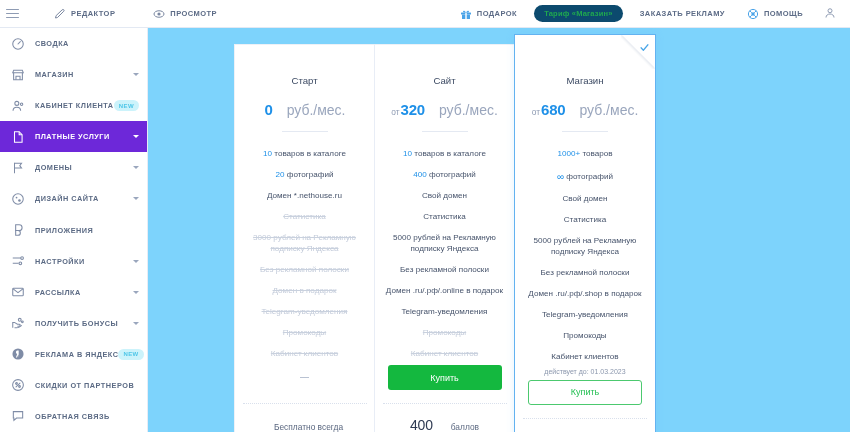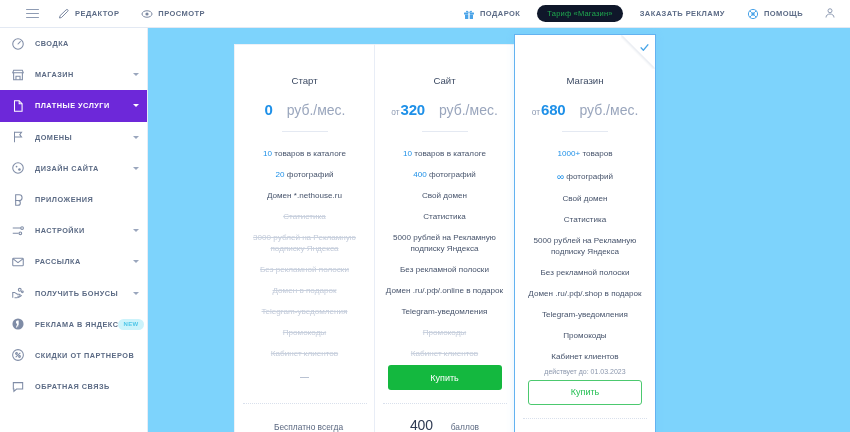--- a/index.html
+++ b/index.html
@@ -12,36 +12,36 @@
   .app { position: relative; width: 850px; height: 432px; display: flex; flex-direction: column; }
 
   
   .topbar {
     height: 28px; min-height: 28px;
     background: #ffffff;
     display: flex; align-items: center;
     border-bottom: 1px solid #e3e9f3;
     position: relative; z-index: 30;
   }
-  .tb-left { display: flex; align-items: center; gap: 0px; padding-left: 24px; }
+  .tb-left { display: flex; align-items: center; gap: 16px; padding-left: 4px; }
   .tb-right { display: flex; align-items: center; margin-left: auto; padding-right: 8px; gap: 0px; }
   .tb-item {
     display: flex; align-items: center; gap: 5px;
     padding: 0 11px; height: 28px;
     font-size: 7.5px; letter-spacing: .45px;
     color: #5c6b86; text-transform: uppercase; font-weight: 600;
     cursor: pointer; white-space: nowrap;
   }
   .burger { display: flex; flex-direction: column; gap: 2.5px; padding: 0 8px 0 2px; cursor: pointer; }
   .burger span { display: block; width: 13px; height: 1.6px; background: #8e9bb3; border-radius: 1px; }
   .ic { width: 12px; height: 12px; display: inline-block; flex: 0 0 auto; }
   .ic svg { display: block; width: 100%; height: 100%; }
   .tariff-badge {
-    background: #0f172a; color: #1fa84f;
-    font-size: 7.5px; font-weight: 400; letter-spacing: .2px;
+    background: #0c4a6e; color: #1fa84f;
+    font-size: 7.5px; font-weight: 700; letter-spacing: .2px;
     padding: 4px 10px; border-radius: 10px; margin: 0 6px;
     white-space: nowrap; cursor: pointer;
   }
   .avatar-btn { padding: 0 6px 0 10px; cursor: pointer; }
 
   
   .body-row { display: flex; flex: 1; min-height: 0; }
 
   
   .sidebar {
@@ -265,20 +265,31 @@
         <div class="nav-item">
           <span class="nic">
             <svg viewBox="0 0 24 24" fill="none" stroke="currentColor" stroke-width="1.8">
               <path d="M3 8h18l-1.6-4H4.6Z"></path>
               <path d="M4.5 8v12h15V8"></path>
               <path d="M8.5 20v-6h7v6"></path>
             </svg>
           </span>
           <span class="nlabel">МАГАЗИН</span>
           <span class="caret"></span>
+        </div>
+        <div class="nav-item">
+          <span class="nic">
+            <svg viewBox="0 0 24 24" fill="none" stroke="currentColor" stroke-width="1.8">
+              <circle cx="10" cy="7.5" r="3.4"></circle>
+              <path d="M3.5 20c0-3.8 2.9-6 6.5-6s6.5 2.2 6.5 6"></path>
+              <circle cx="18.2" cy="9" r="2"></circle>
+            </svg>
+          </span>
+          <span class="nlabel">КАБИНЕТ КЛИЕНТА</span>
+          <span class="badge-new">NEW</span>
         </div>
         <div class="nav-item active">
           <span class="nic">
             <svg viewBox="0 0 24 24" fill="none" stroke="currentColor" stroke-width="1.8">
               <path d="M6 3h8l5 5v13H6Z"></path>
               <path d="M14 3v5h5"></path>
             </svg>
           </span>
           <span class="nlabel">ПЛАТНЫЕ УСЛУГИ</span>
           <span class="caret"></span>

